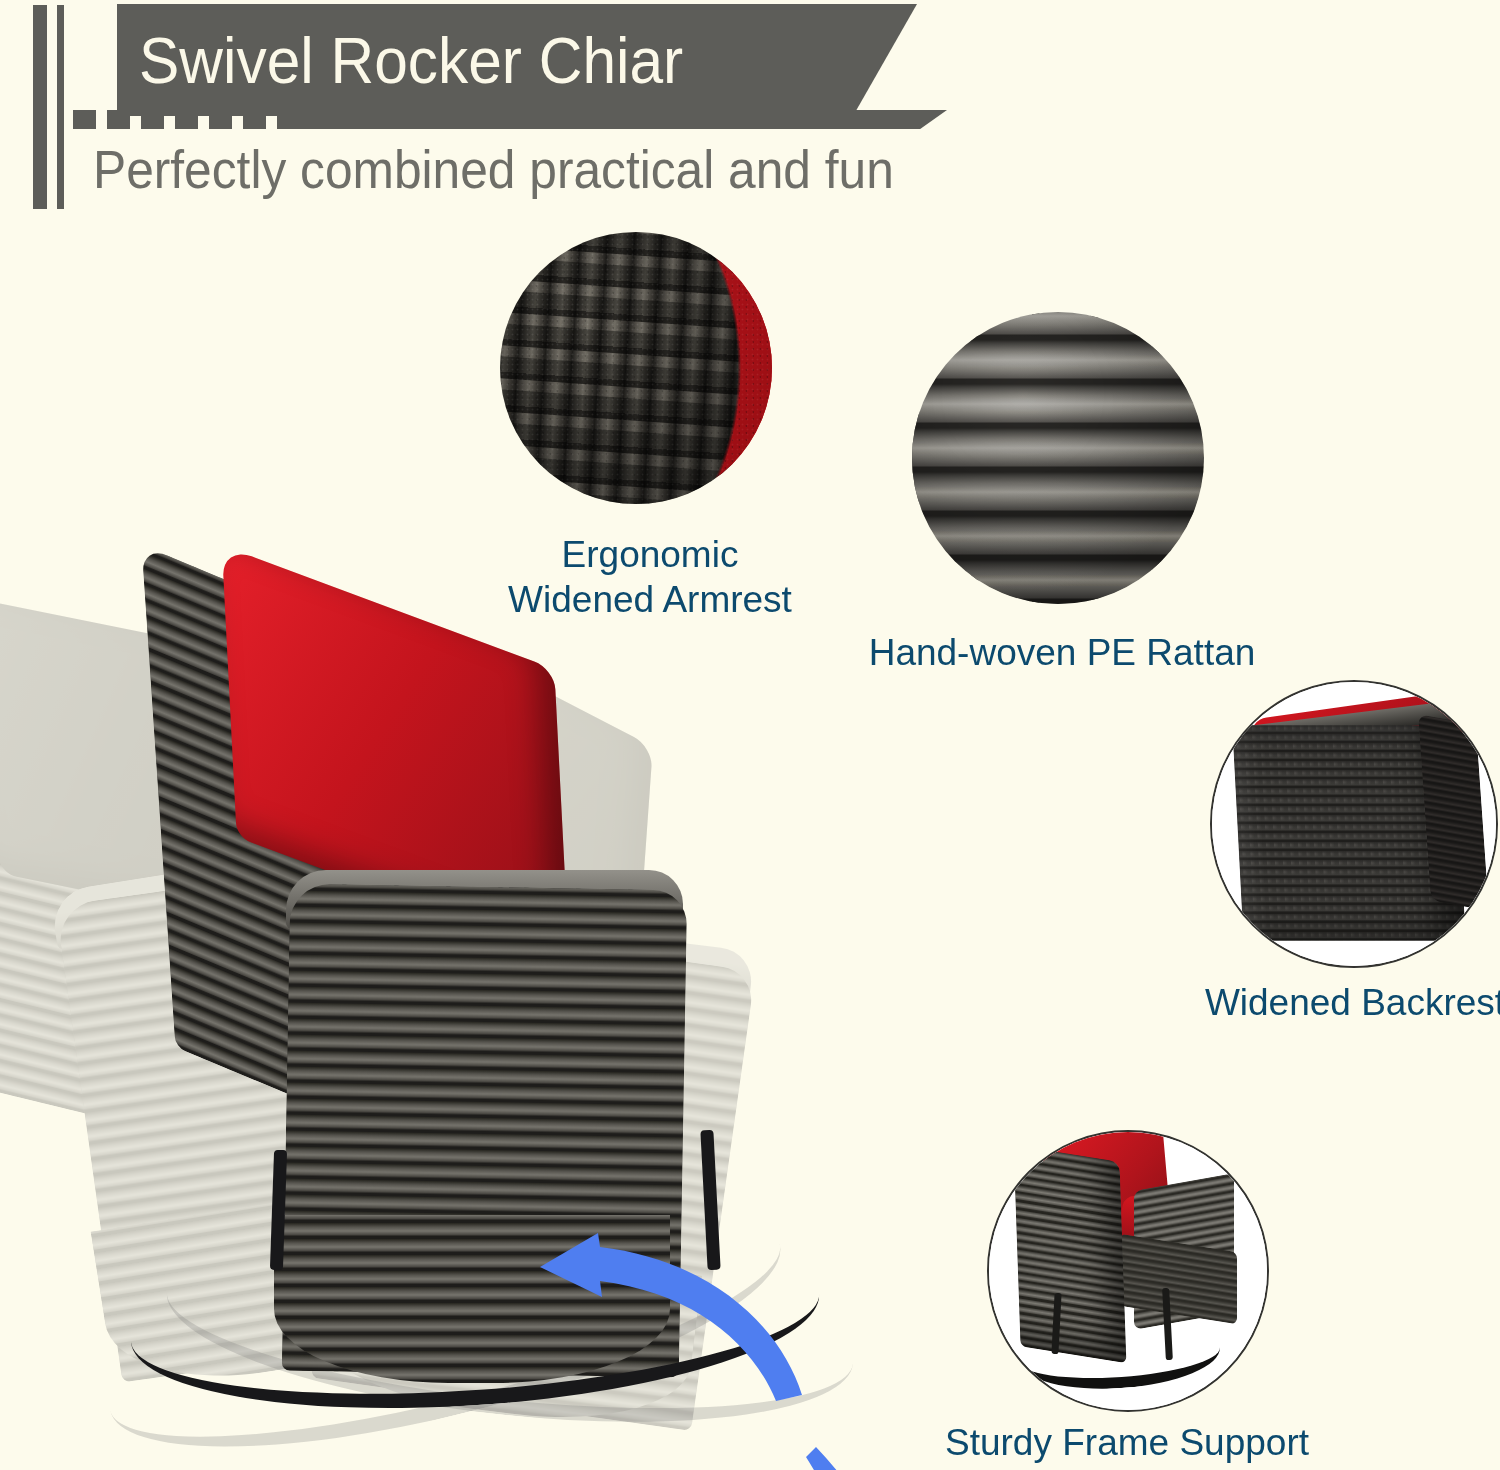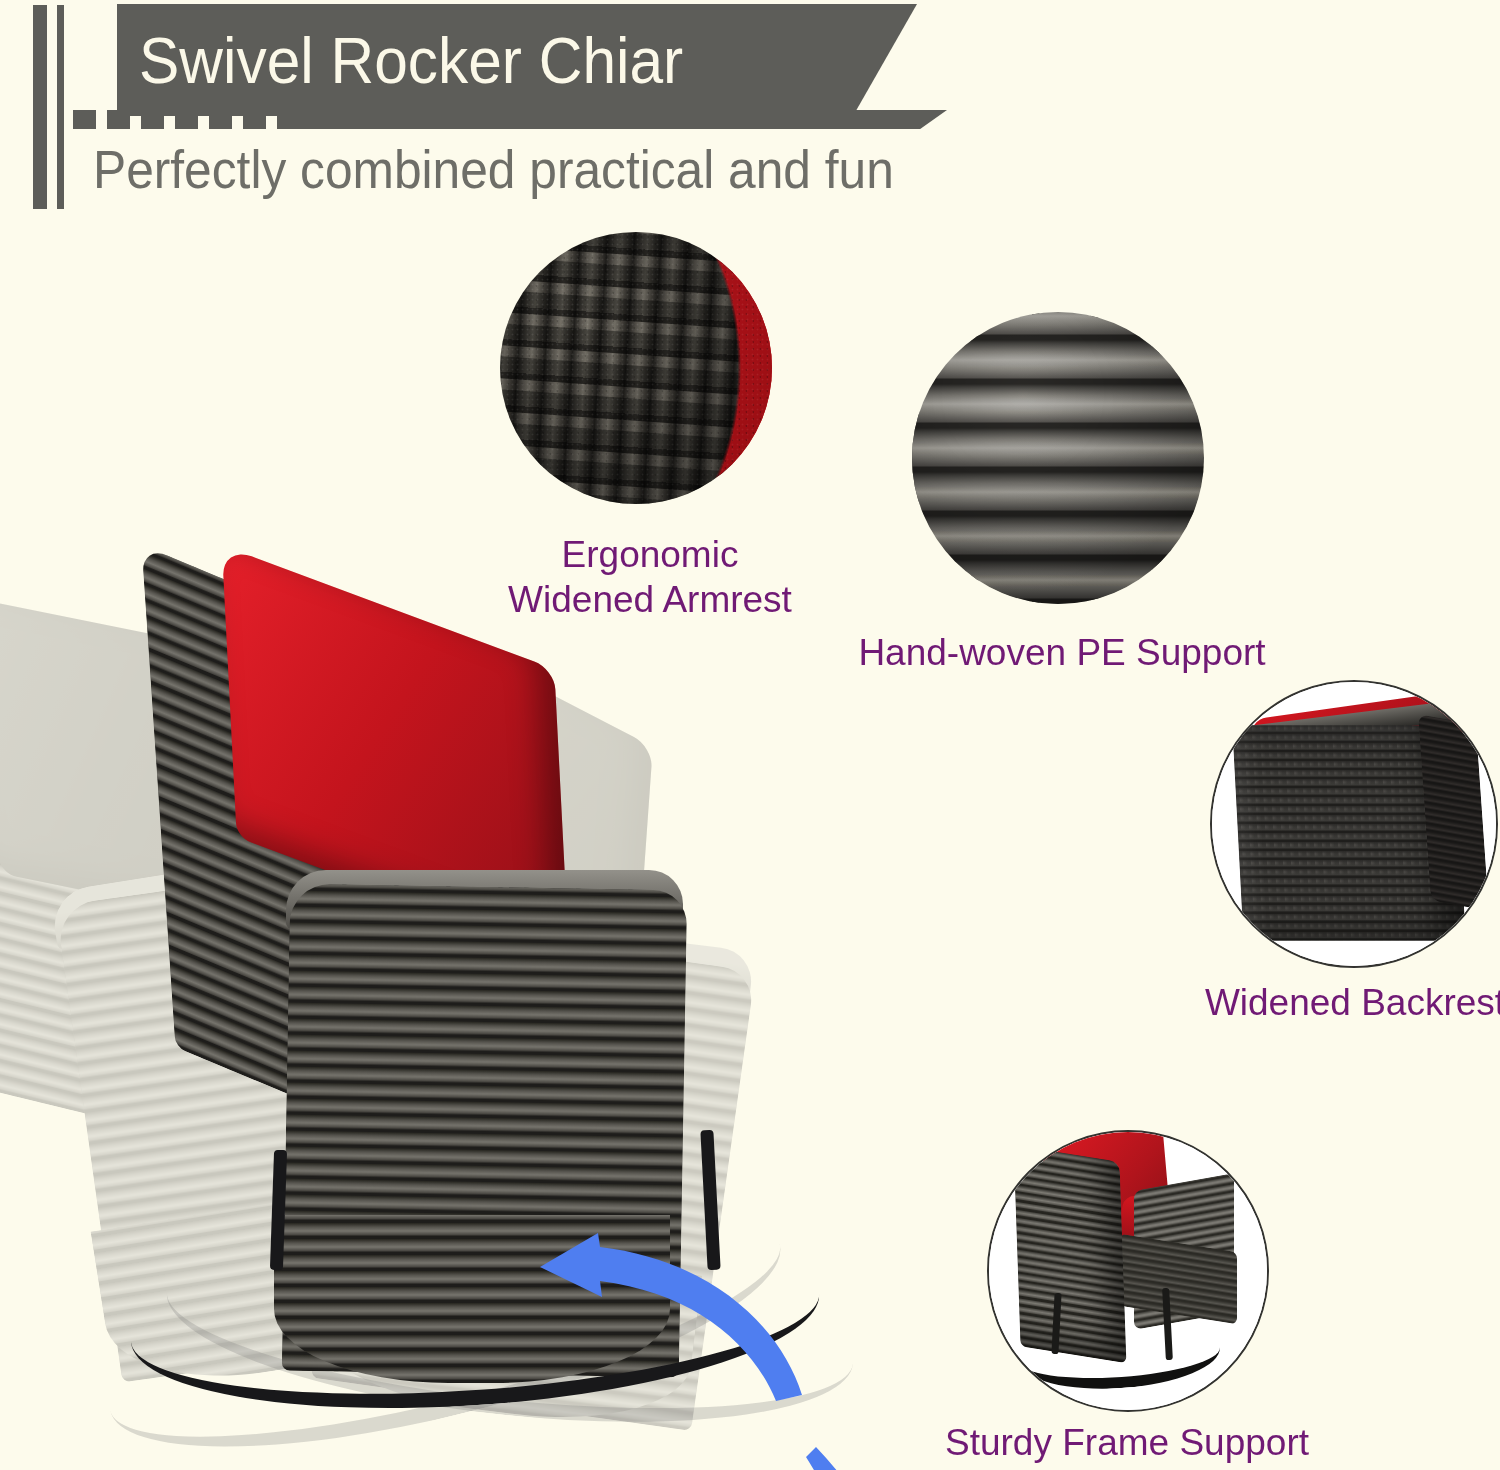--- a/index.html
+++ b/index.html
@@ -102,21 +102,21 @@
     position: relative;
   }
   .circle.outlined {
     background: #ffffff;
     border: 2px solid #333330;
     box-sizing: border-box;
   }
   .callout-label {
     position: absolute;
     text-align: center;
-    color: #701a75;
+    color: #0c4a6e;
     font-size: 37px;
     line-height: 1.22;
     font-weight: 400;
     white-space: pre-line;
     font-family: "Liberation Sans", sans-serif;
   }
 
   
   #callout-armrest { left: 500px; top: 232px; width: 300px; }
   #circle-armrest { width: 272px; height: 272px; }
@@ -498,21 +498,21 @@
       </div>
     </div>
     <div class="callout-label" id="label-armrest">Ergonomic
 Widened Armrest</div>
   </div>
 
   <div class="callout" id="callout-rattan">
     <div class="circle" id="circle-rattan">
       <div class="weave-rattan"></div>
     </div>
-    <div class="callout-label" id="label-rattan">Hand-woven PE Support</div>
+    <div class="callout-label" id="label-rattan">Hand-woven PE Rattan</div>
   </div>
 
   <div class="callout" id="callout-backrest">
     <div class="circle outlined" id="circle-backrest">
       <div class="photo-backrest">
         <div class="redcush"></div>
         <div class="toprail"></div>
         <div class="panel"></div>
         <div class="side"></div>
       </div>

